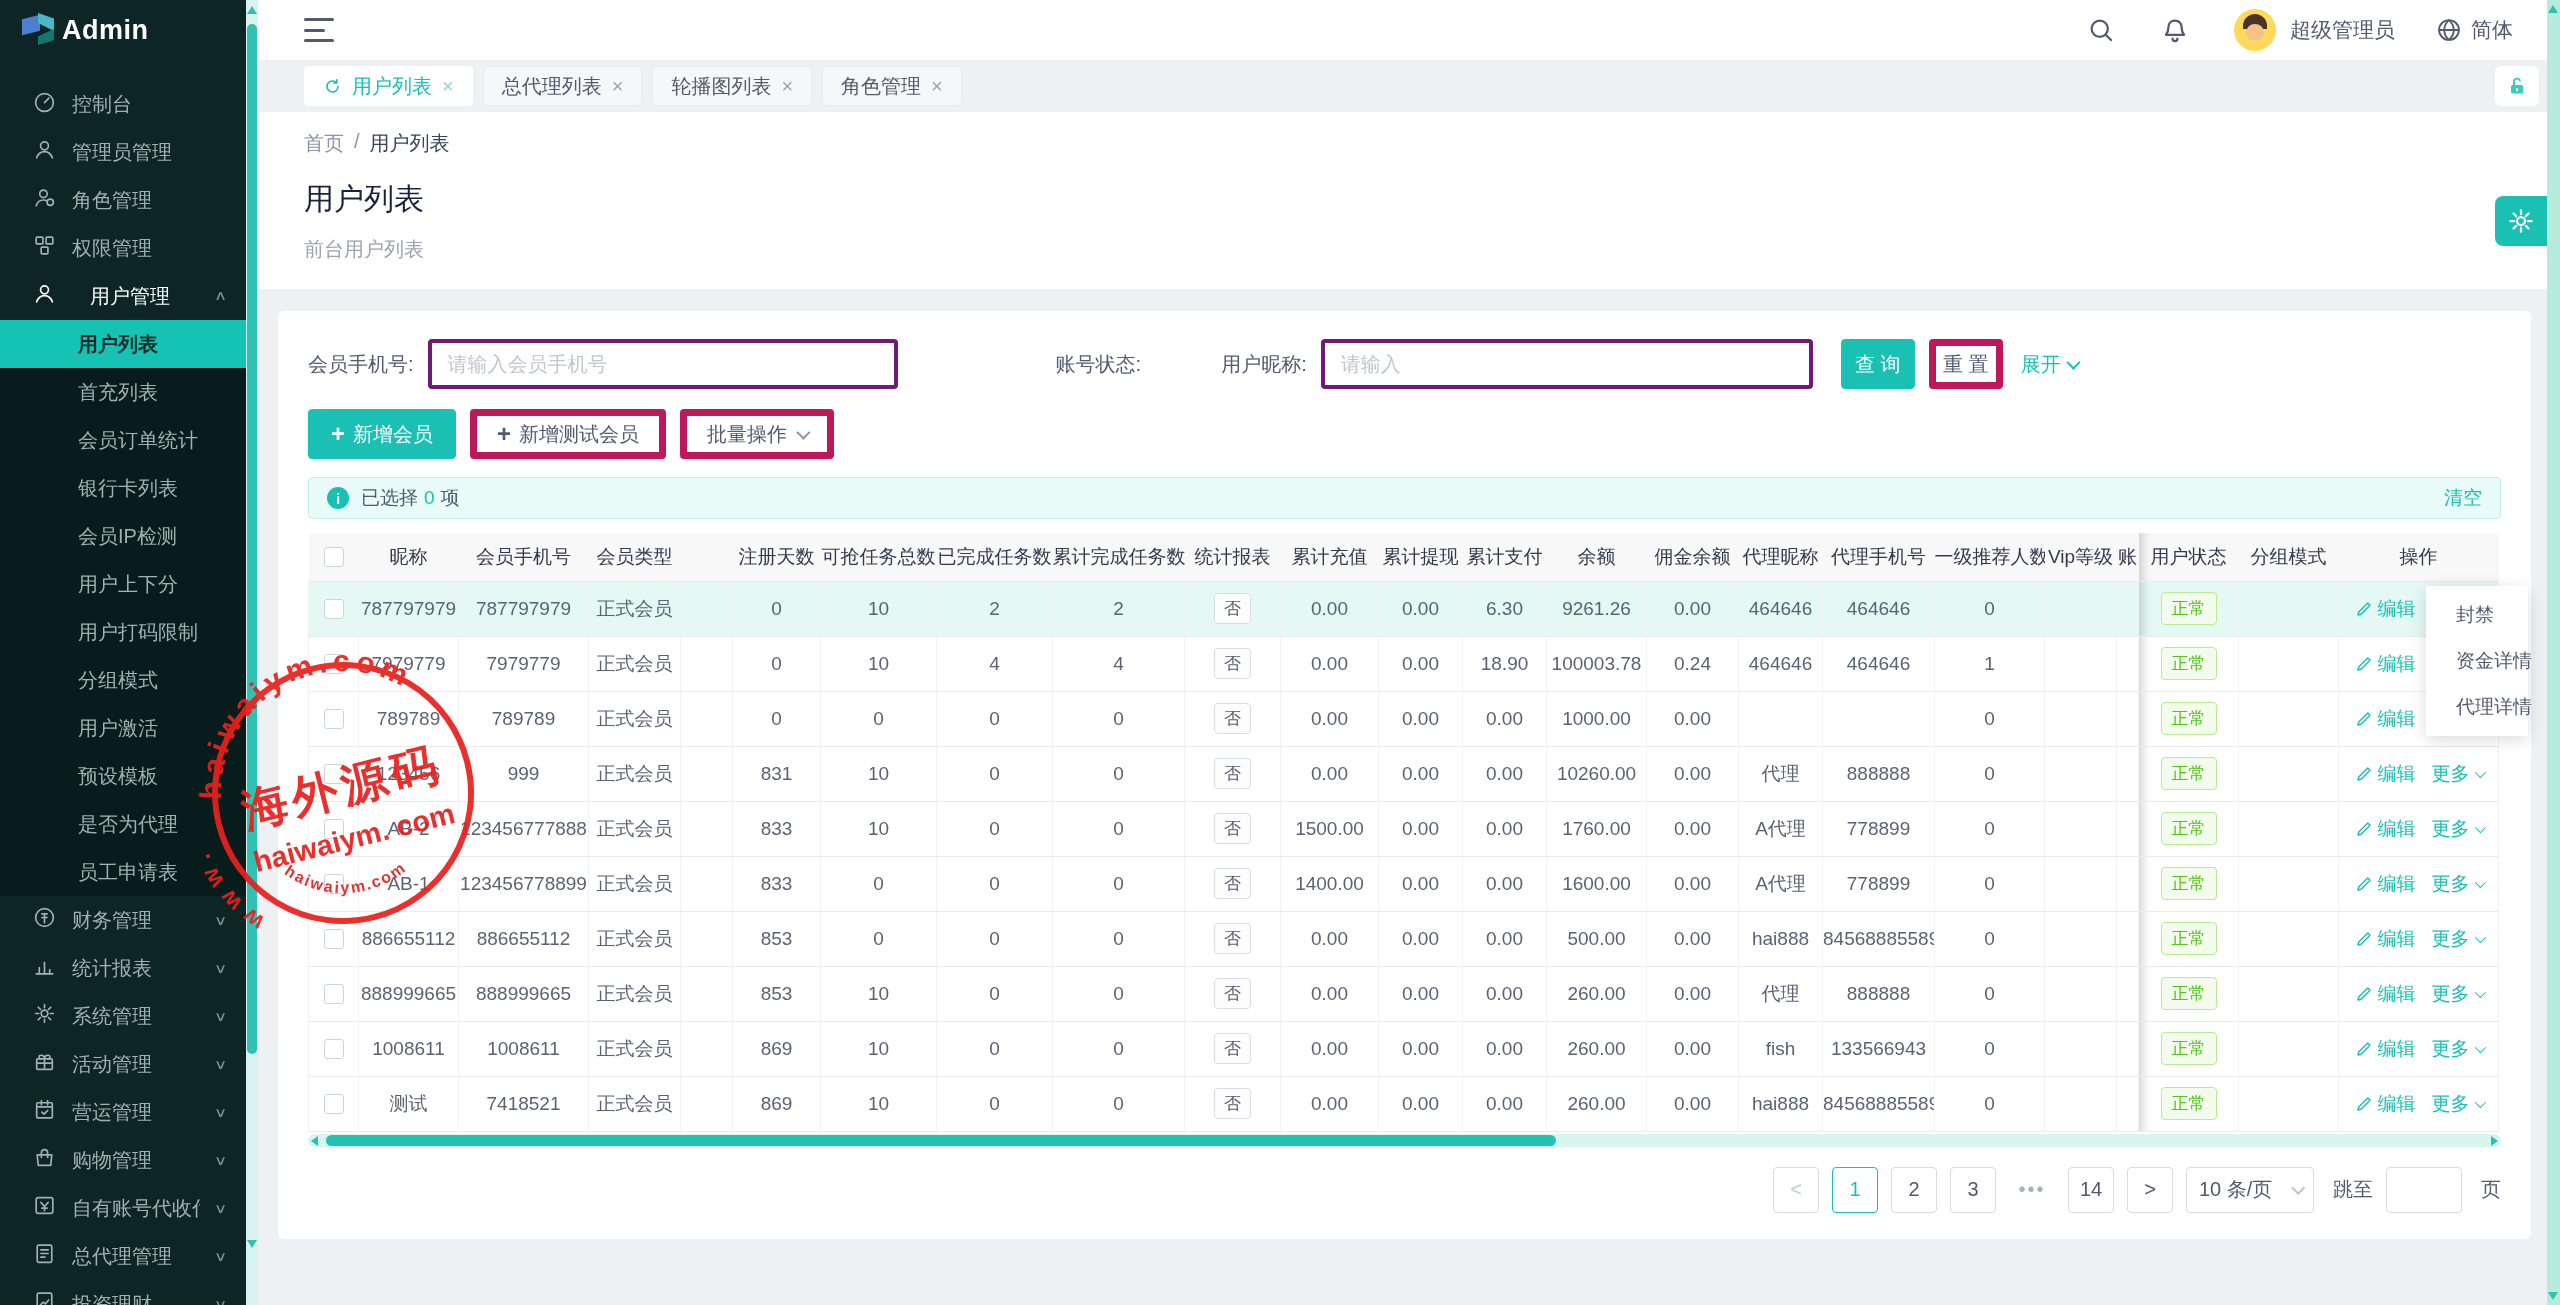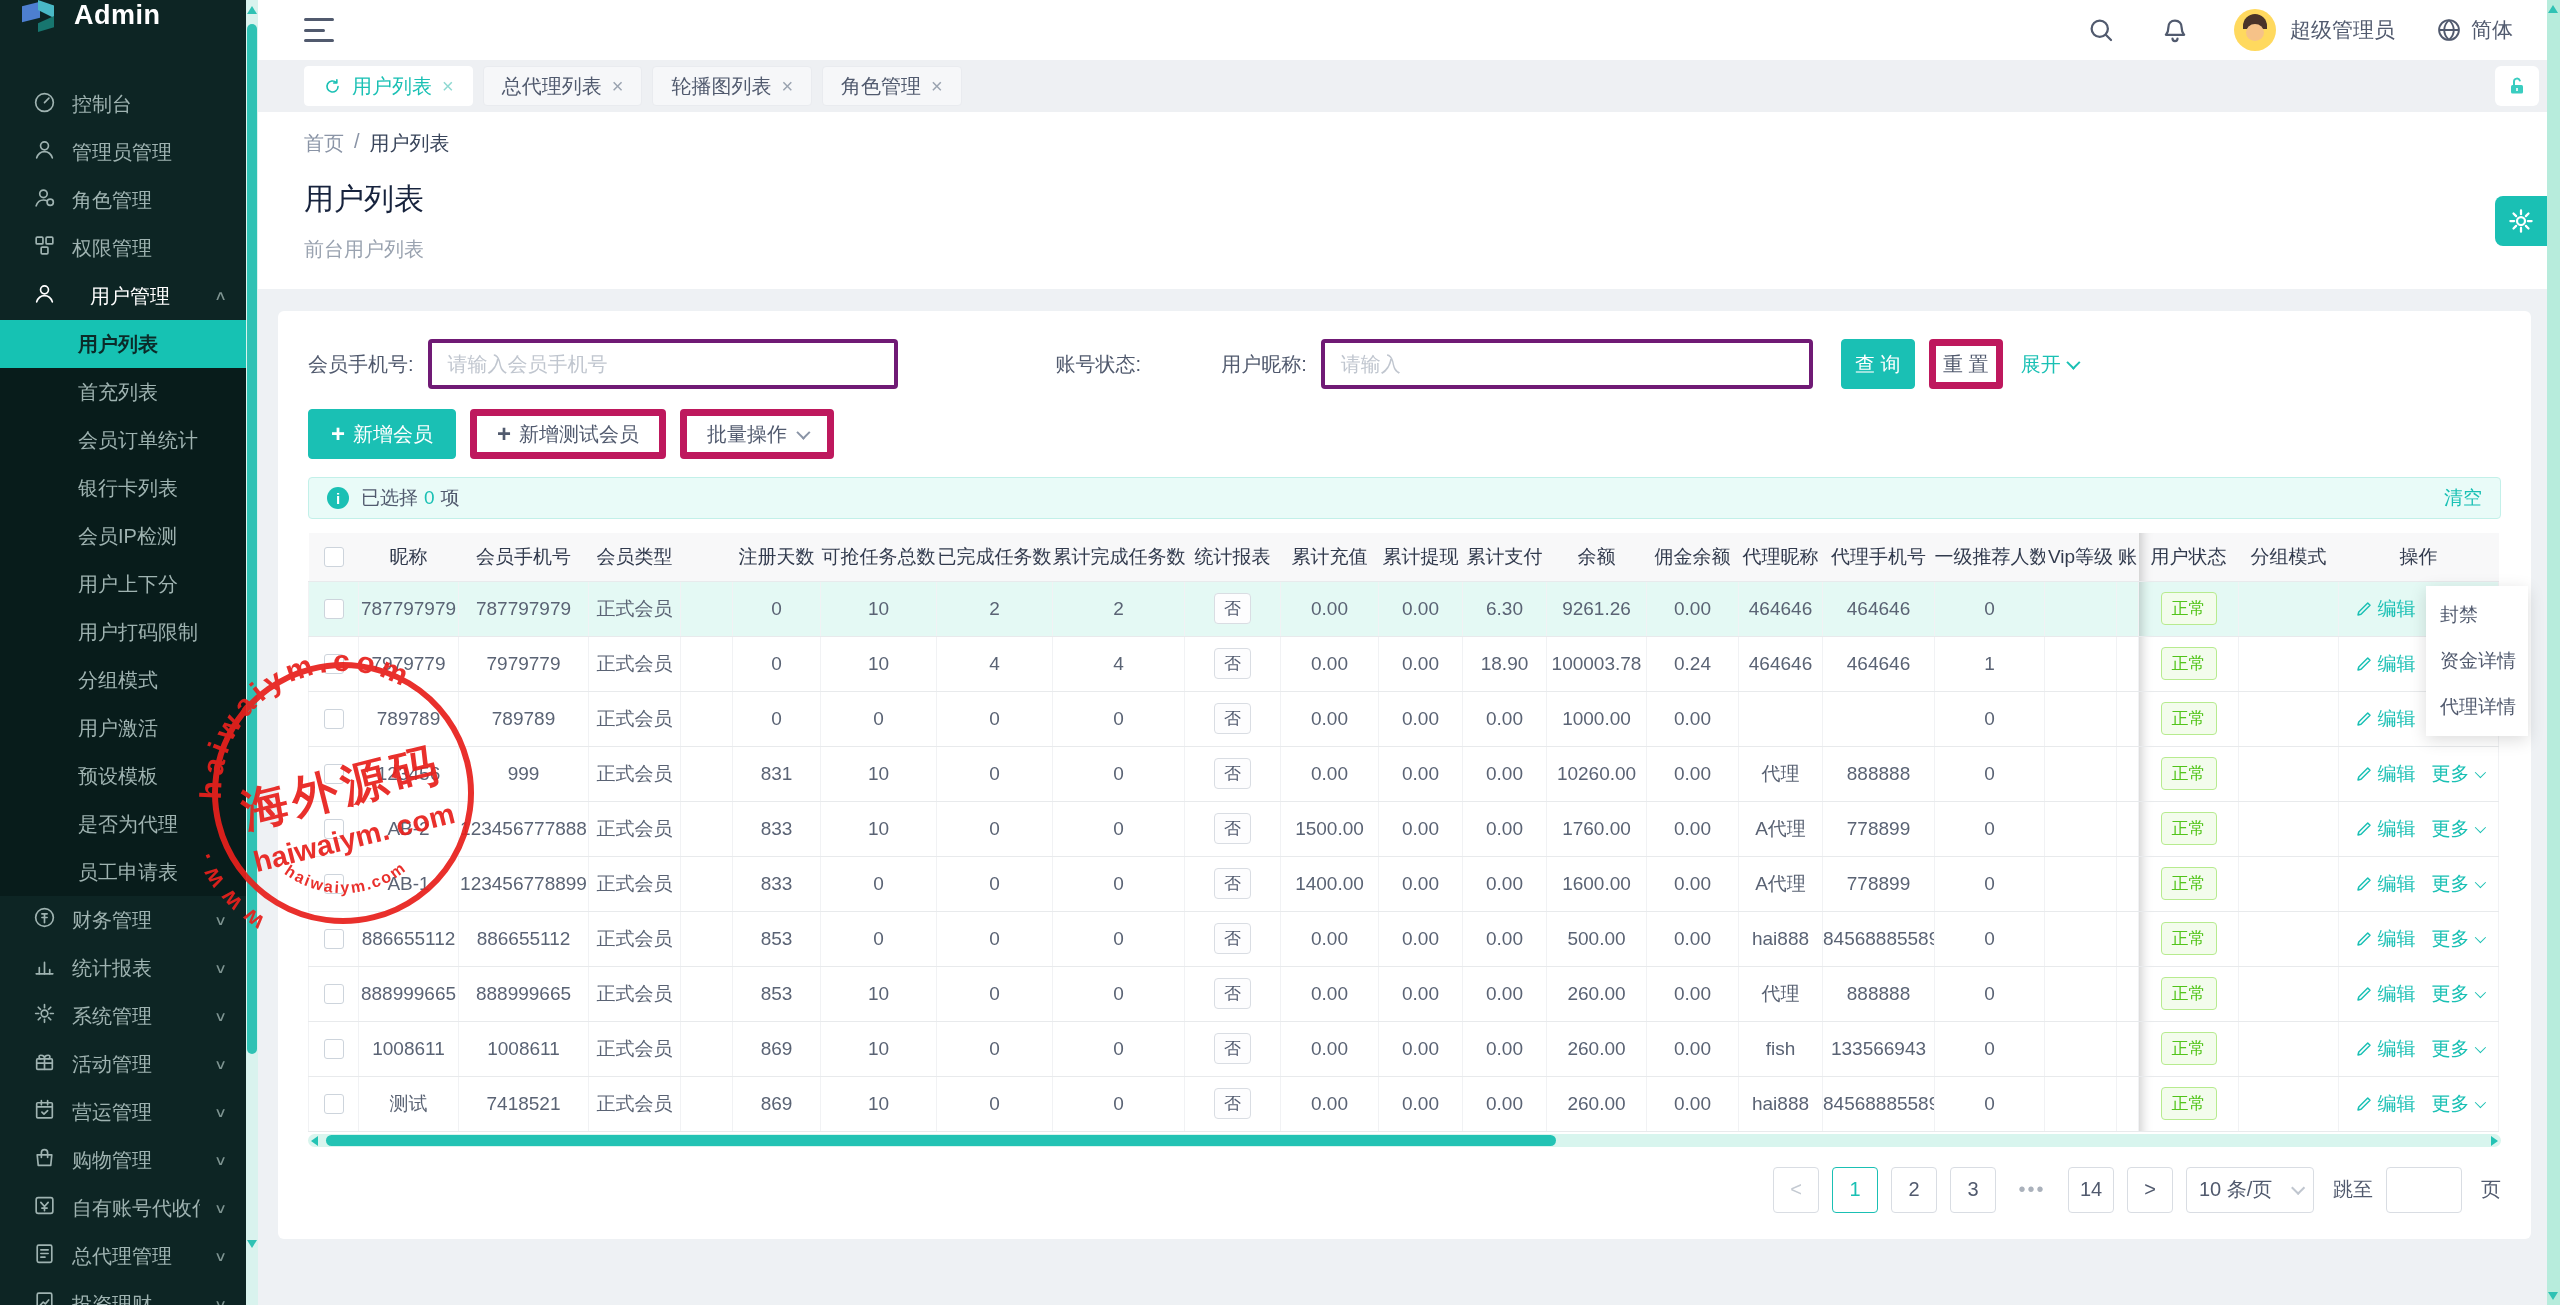--- a/index.html
+++ b/index.html
@@ -1,21 +1,21 @@
 <!DOCTYPE html>
 <html><head>
 <meta charset="utf-8">
 <style>
   * { margin:0; padding:0; box-sizing:border-box; }
   html,body { width:2560px; height:1305px; overflow:hidden; }
   body { font-family:"Liberation Sans","DejaVu Sans",sans-serif; background:#eef1f4; position:relative; color:#515a6e; }
 
   
   #sidebar { position:absolute; left:0; top:0; width:246px; height:1305px; background:#0d2524; overflow:hidden; z-index:10; }
-  .logo-row { height:60px; display:flex; padding-left:22px; gap:12px; }
+  .logo-row { height:60px; display:flex; align-items:center; padding-left:22px; }
   .logo-mark { width:40px; height:34px; position:relative; }
   .logo-mark i { position:absolute; display:block; }
   .logo-mark .m1 { left:0; top:4px; width:18px; height:16px; background:#4d7fd0; transform:skewY(-14deg); }
   .logo-mark .m2 { left:16px; top:0; width:16px; height:18px; background:#49b9c6; clip-path:polygon(0 0,100% 30%,100% 100%,0 55%); }
   .logo-mark .m3 { left:16px; top:16px; width:16px; height:16px; background:#17766f; clip-path:polygon(0 45%,100% 0,100% 70%,0 100%); }
   .logo-title { color:#fff; font-size:27px; font-weight:bold; letter-spacing:.5px; }
   #menu { margin-top:20px; }
   .menu-item { height:48px; display:flex; align-items:center; padding:0 20px 0 32px; gap:15px; color:#9fb3b1; font-size:20px; cursor:pointer; }
   .menu-item svg { width:25px; height:25px; flex:none; }
   .menu-item .lbl { flex:1; white-space:nowrap; overflow:hidden; }
@@ -135,21 +135,21 @@
   .pg { min-width:46px; height:46px; border:1px solid #d9dde3; border-radius:4px; background:#fff; display:flex; align-items:center; justify-content:center; color:#515a6e; cursor:pointer; padding:0 6px; }
   .pg.active { border-color:#1ac0b4; color:#1ac0b4; }
   .pg.disabled { color:#c4cad2; }
   .pg.dots { border:none; color:#aab1bb; letter-spacing:2px; }
   .pg-size { width:128px; justify-content:space-between; padding:0 12px; }
   .pg-size .sel-caret { width:10px; height:10px; }
   .jump-lbl { color:#515a6e; margin-left:6px; }
   .jump-input { width:76px; height:46px; border:1px solid #d9dde3; border-radius:4px; background:#fff; }
 
   
-  #dropdown { position:absolute; left:2426px; top:586px; width:102px; background:#fff; border-radius:0; box-shadow:0 4px 16px rgba(0,0,0,.14); z-index:50; padding:6px 0; }
+  #dropdown { position:absolute; left:2426px; top:586px; width:102px; background:#fff; border-radius:0; box-shadow:0 4px 16px rgba(0,0,0,.14); z-index:50; padding:6px 16px; }
   #dropdown .dd-item { padding:10px 14px; font-size:19px; color:#515a6e; cursor:pointer; white-space:nowrap; }
 
   
   #gear-btn { position:absolute; right:13px; top:196px; width:52px; height:50px; background:#1ac0b4; border-radius:8px 0 0 8px; display:flex; align-items:center; justify-content:center; cursor:pointer; z-index:80; }
   #gear-btn svg { width:30px; height:30px; color:#fff; }
 
   
   #stamp { position:absolute; left:173px; top:623px; width:340px; height:340px; transform:rotate(-14deg); opacity:.93; z-index:40; pointer-events:none; }
 </style>
 </head>

